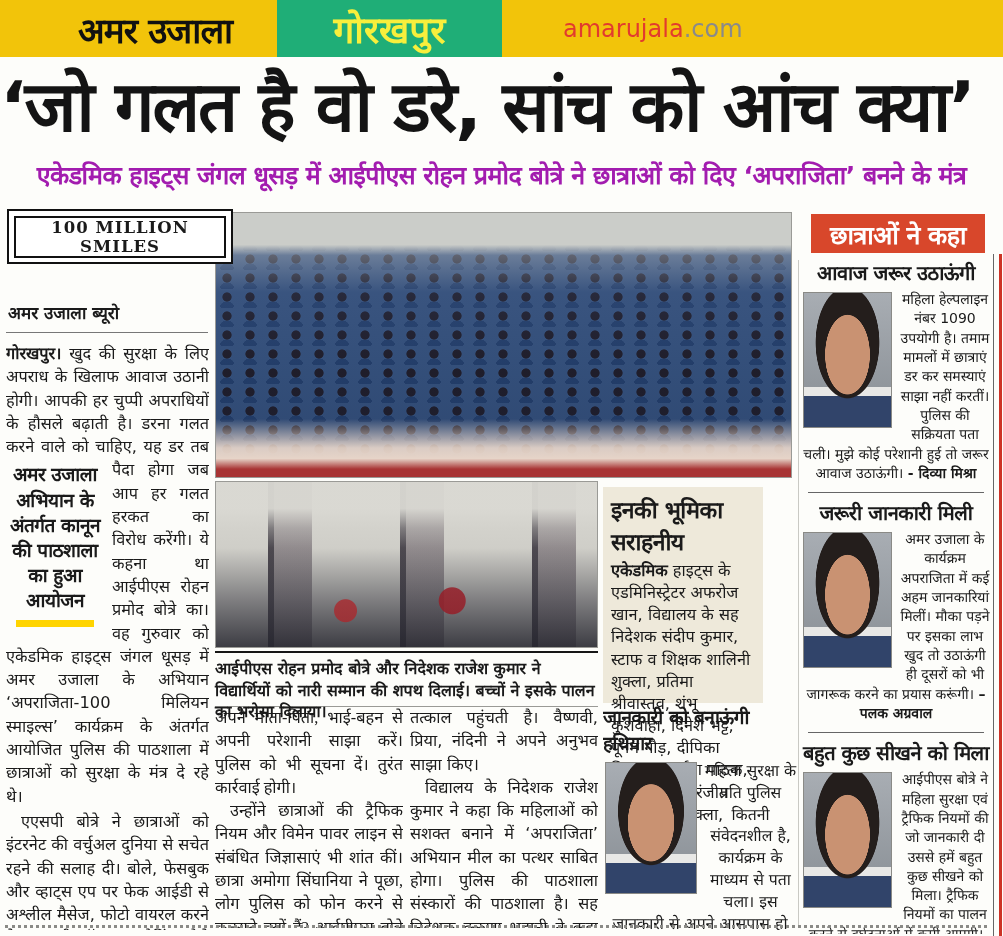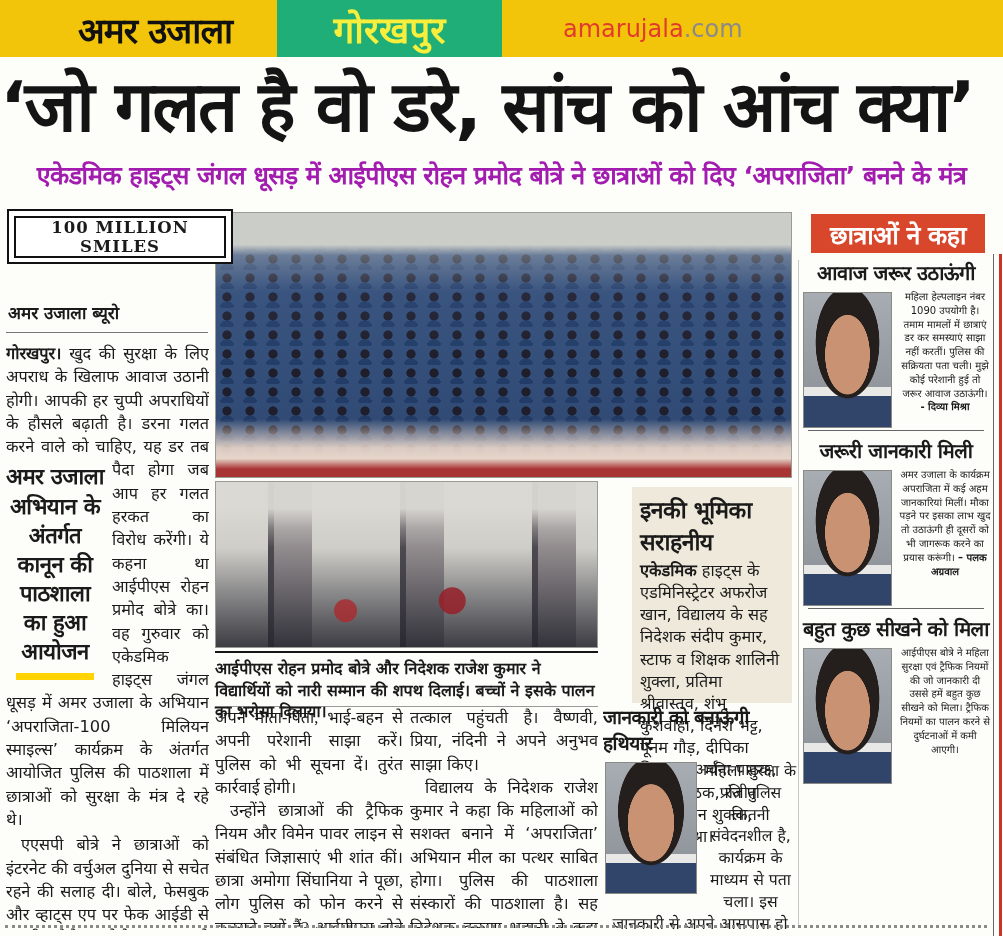--- a/index.html
+++ b/index.html
@@ -23,21 +23,21 @@
   
   .logo-box { position:absolute; left:7px; top:209px; width:226px; background:#fff; border:2px solid #111; z-index:6; padding:3px 5px 4px 5px; }
   .logo-row { display:flex; align-items:center; }
   .logo-title { font-size:40px; font-weight:900; color:#111; letter-spacing:-1px; line-height:1.05; }
   .logo-tag { display:block; border:2px solid #111; margin-top:2px; text-align:center; font-family:"DejaVu Serif", serif; font-weight:700; font-size:16.5px; letter-spacing:1px; padding:0 2px; }
   .byline { position:absolute; left:8px; top:301px; width:200px; font-size:17px; font-weight:800; }
   .byline-rule { position:absolute; left:6px; top:332px; width:202px; border-top:1.5px solid #777; }
   .left-body { position:absolute; left:6px; top:342px; width:203px; height:588px; overflow:hidden; font-size:16.3px; line-height:1.43; text-align:justify; }
   .left-body p.p2 { text-indent:15px; margin-top:2px; }
   .inset { float:left; width:98px; margin:4px 8px 2px 0; text-align:center; }
-  .inset-text { display:block; font-size:22px; font-weight:900; line-height:1.32; letter-spacing:-0.5px; }
+  .inset-text { display:block; font-size:19px; font-weight:900; line-height:1.32; letter-spacing:-0.5px; }
   .yellow-bar { display:block; width:78px; height:7px; background:#ffd400; margin:7px auto 2px auto; }
 
   
   .photo { border:1px solid #9a9a96; }
   .photo-main { position:absolute; left:215px; top:212px; width:577px; height:266px;
     background-color:#35527e;
     background-image:
       linear-gradient(180deg,#cbcdc9 0%,#cbcdc9 12%,rgba(150,160,175,0.55) 16%,rgba(70,90,130,0.25) 30%,rgba(40,55,90,0.12) 58%,rgba(30,45,80,0.2) 78%,rgba(232,214,202,0.92) 89%,#e6d4c8 93%,#a83434 97%,#a83434 100%),
       radial-gradient(circle at 11px 8px,#1e1a24 0 4.2px,rgba(0,0,0,0) 5px),
       radial-gradient(ellipse 11px 7px at 11px 17px,#223e6b 0 60%,rgba(0,0,0,0) 62%);
@@ -53,21 +53,21 @@
     background-color:#9aa0a6;
     background-image:
       radial-gradient(ellipse 26% 30% at 50% 46%,#c99272 0 98%,rgba(0,0,0,0) 100%),
       radial-gradient(ellipse 37% 42% at 50% 37%,#241e1c 0 98%,rgba(0,0,0,0) 100%),
       linear-gradient(180deg,rgba(0,0,0,0) 0 70%,#e8e8e6 70% 77%,#31446a 77% 100%),
       linear-gradient(180deg,#a8adb3,#878d93); }
 
   .caption-box { position:absolute; left:215px; top:651px; width:383px; height:56px; border-top:2.5px solid #161616; border-bottom:1px solid #9a9a96; padding-top:5px; font-size:16px; font-weight:800; line-height:1.35; }
 
   
-  .roles-box { position:absolute; left:603px; top:487px; width:160px; height:216px; background:#eee9da; padding:6px 8px;margin-left:29px; }
+  .roles-box { position:absolute; left:603px; top:487px; width:160px; height:216px; background:#eee9da; padding:6px 8px; }
   .roles-heading { font-size:23px; font-weight:900; letter-spacing:-0.5px; margin-bottom:3px; }
   .roles-text { font-size:16.3px; line-height:1.36; }
 
   
   .bcol { position:absolute; top:706px; width:188px; height:222px; overflow:hidden; font-size:16.3px; line-height:1.43; text-align:justify; }
   .bcol p.p2 { text-indent:15px; }
   .bcol1 { left:215px;font-family:Liberation Serif, serif; }
   .bcol2 { left:410px; }
 
   .weapon { position:absolute; left:603px; top:704px; width:194px; height:226px; overflow:hidden; }
@@ -75,21 +75,21 @@
   .weapon-photo { float:left; width:92px; height:132px; margin:2px 7px 2px 2px; }
   .weapon-text { font-size:15.8px; line-height:1.38; text-align:center; }
 
   
   .quotes { position:absolute; left:801px; top:212px; width:190px; height:722px; overflow:hidden; }
   .quotes-header { margin:2px 6px 0 10px; height:39px; background:#d8472b; display:flex; align-items:center; justify-content:center; }
   .quotes-header span { color:#ffffff; font-size:25px; font-weight:900; letter-spacing:-0.5px; }
   .quote { margin-top:6px; }
   .quote-heading { text-align:center; font-size:20px; font-weight:900; letter-spacing:-0.5px; margin-bottom:4px; }
   .quote-photo { float:left; width:89px; height:136px; margin:2px 7px 2px 2px; }
-  .quote-body { font-size:10px; line-height:1.38; text-align:center; }
+  .quote-body { font-size:14px; line-height:1.38; text-align:center; }
   .quote-author { font-weight:900; }
   .quote-rule { border:0; border-top:1px solid #666; width:176px; margin:9px auto 4px auto; }
 
   
   .edge-border { position:absolute; right:0; top:254px; width:10px; height:682px; border-left:1px solid #666;
     background:linear-gradient(90deg,rgba(0,0,0,0) 0 5px,#cc3326 5px 8px,rgba(0,0,0,0) 8px); }
   .col-rule { position:absolute; width:0; border-left:1px solid #c9c9c4; }
   .rule-a { left:798px; top:260px; height:668px; }
   .dotted-bottom { position:absolute; left:5px; top:925px; width:982px; border-top:3px dotted #8a8a86; }
 </style>

